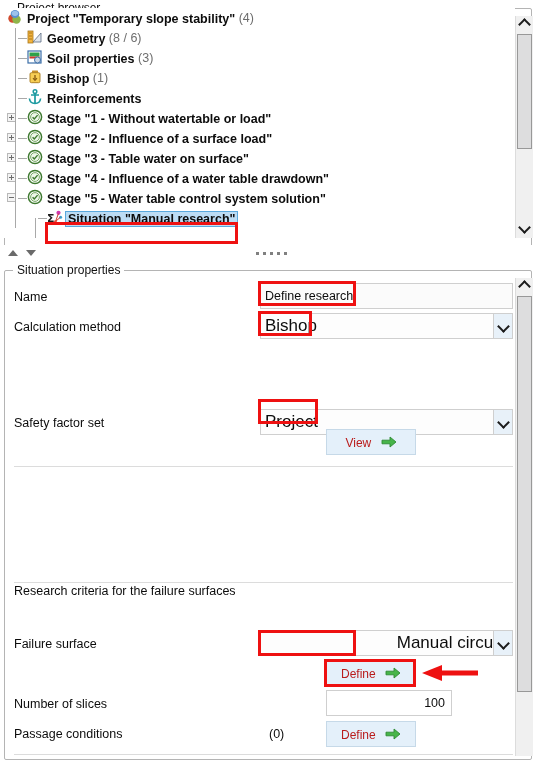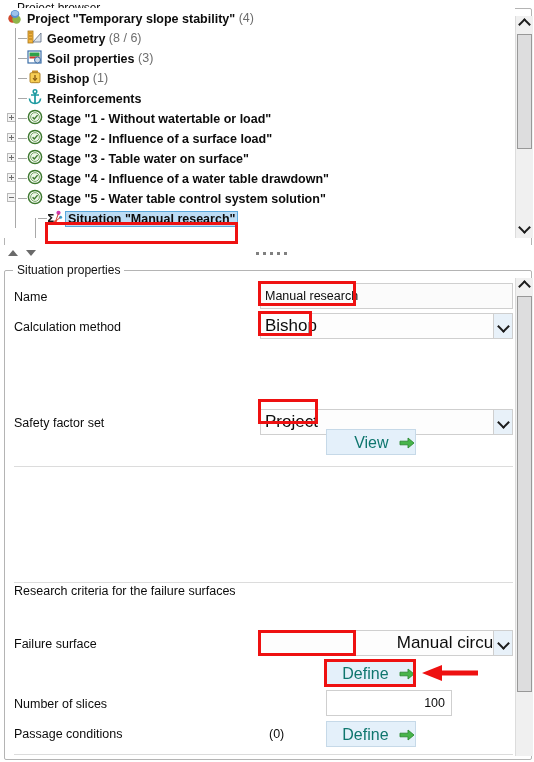--- a/index.html
+++ b/index.html
@@ -235,24 +235,24 @@
     margin-top: 6px;
     border-width: 2px;
   }
 
   .btn {
     position: absolute;
     box-sizing: border-box;
     height: 26px;
     background: #e4f0fa;
     border: 1px solid #c6d9e8;
-    font-size: 16px;
+    font-size: 12px;
     line-height: 24px;
-    text-align: right;
-    color: #0f766e;
+    text-align: center;
+    color: #b91c1c;
     white-space: nowrap;
   }
   .btn .btn-text { vertical-align: middle; }
   .arrow-green {
     display: inline-block;
     width: 16px; height: 12px;
     vertical-align: -2px;
     margin-left: 6px;
     position: relative;
   }
@@ -370,21 +370,21 @@
   </div>
 
   <div class="groupbox" id="gb-props" style="left:4px; top:270px; width:526px; height:488px;">
     <span class="gb-title">Situation properties</span>
   </div>
 
   <div id="props-panel">
 
     <div class="frow" style="top:5px; width:500px;">
       <span class="flabel">Name</span>
-      <div class="textinput" style="left:259px; width:253px;">Manual research</div>
+      <div class="textinput" style="left:259px; width:253px;">Define research</div>
     </div>
 
     <div class="frow" style="top:35px; width:500px;padding-left:26px;">
       <span class="flabel">Calculation method</span>
       <div class="combo" style="left:259px; width:253px;">
         <span>Bishop</span>
         <span class="arrowbox"><span class="chev down"></span></span>
       </div>
     </div>
 

